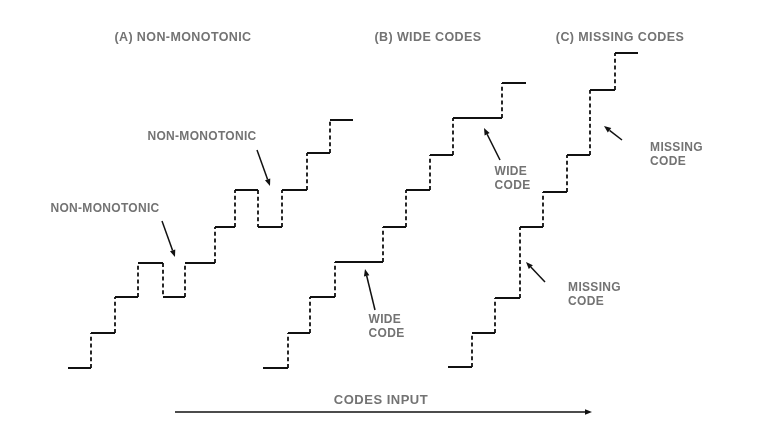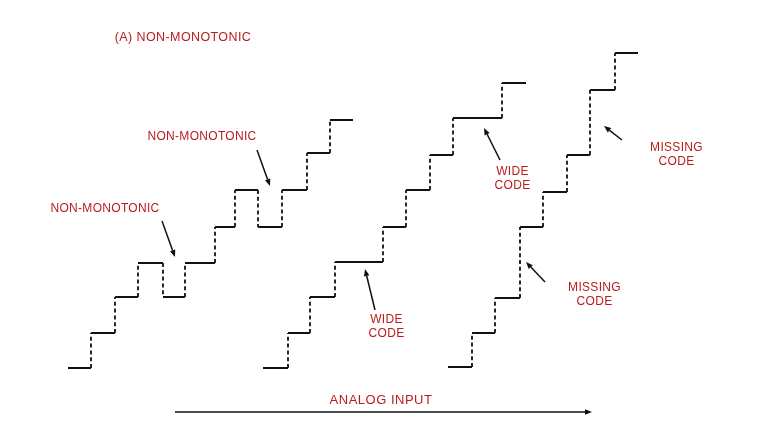--- a/index.html
+++ b/index.html
@@ -2,21 +2,21 @@
 <html><head>
 <meta charset="utf-8">
 <style>
   html,body{margin:0;padding:0;background:#ffffff;}
   .stage{
     position:relative;width:781px;height:438px;background:#ffffff;overflow:hidden;
     font-family:"Liberation Sans","DejaVu Sans",sans-serif;color:#0b0b0b;
   }
   svg.layer{position:absolute;left:0;top:0;width:781px;height:438px;}
   .txt{position:absolute;transform:translateX(-50%);white-space:nowrap;
-       font-weight:normal;text-align:center;color:#b91c1c;}
+       font-weight:bold;text-align:left;color:#737373;}
   .title{font-size:12.5px;letter-spacing:.4px;}
   .callout{font-size:12px;letter-spacing:.3px;line-height:13.5px;}
   .t-a{left:183px;top:30px;}
   .t-b{left:428px;top:30px;}
   .t-c{left:620px;top:30px;}
   .co-nm-upper{left:202px;top:130px;}
   .co-nm-lower{left:105px;top:202px;}
   .co-wide-upper{left:498px;top:165px;}
   .co-wide-lower{left:372px;top:313px;}
   .co-miss-upper{left:662px;top:141px;}
@@ -60,20 +60,22 @@
         <line x1="545" y1="282" x2="530.8212462334028" y2="267.0749960351609" stroke="#111111" stroke-width="1.5"></line>
         <polygon points="526,262 528.7912478193384,269.003494528522 532.8512446474672,265.14649754179976" fill="#111111"></polygon>
       </g>
       <g>
         <line x1="175" y1="412" x2="585" y2="412" stroke="#111111" stroke-width="1.5"></line>
         <polygon points="592,412 585,409.2 585,414.8" fill="#111111"></polygon>
       </g>
     </svg>
 
   <div class="txt title t-a">(A) NON-MONOTONIC</div>
+  <div class="txt title t-b">(B) WIDE CODES</div>
+  <div class="txt title t-c">(C) MISSING CODES</div>
 
   <div class="txt callout co-nm-upper">NON-MONOTONIC</div>
   <div class="txt callout co-nm-lower">NON-MONOTONIC</div>
 
   <div class="txt callout co-wide-upper">
     <span>WIDE</span>
     <span>CODE</span>
   </div>
   <div class="txt callout co-wide-lower">
     <span>WIDE</span>
@@ -82,14 +84,14 @@
 
   <div class="txt callout co-miss-upper">
     <span>MISSING</span>
     <span>CODE</span>
   </div>
   <div class="txt callout co-miss-lower">
     <span>MISSING</span>
     <span>CODE</span>
   </div>
 
-  <div class="txt axis-label">ANALOG INPUT</div>
+  <div class="txt axis-label">CODES INPUT</div>
 </div>
 
 </body></html>

